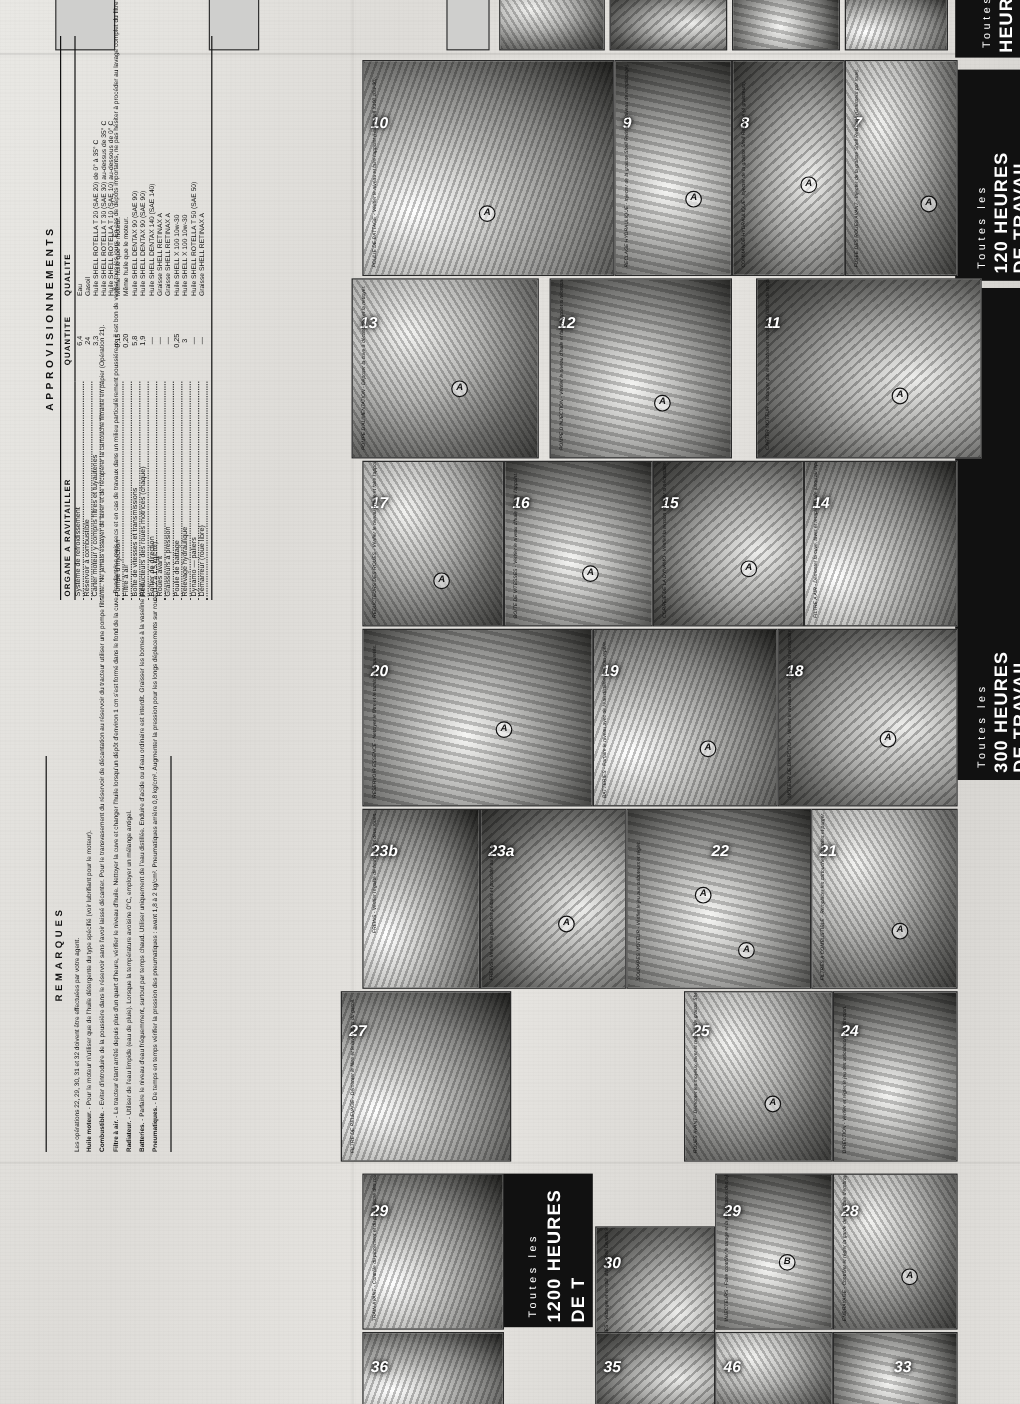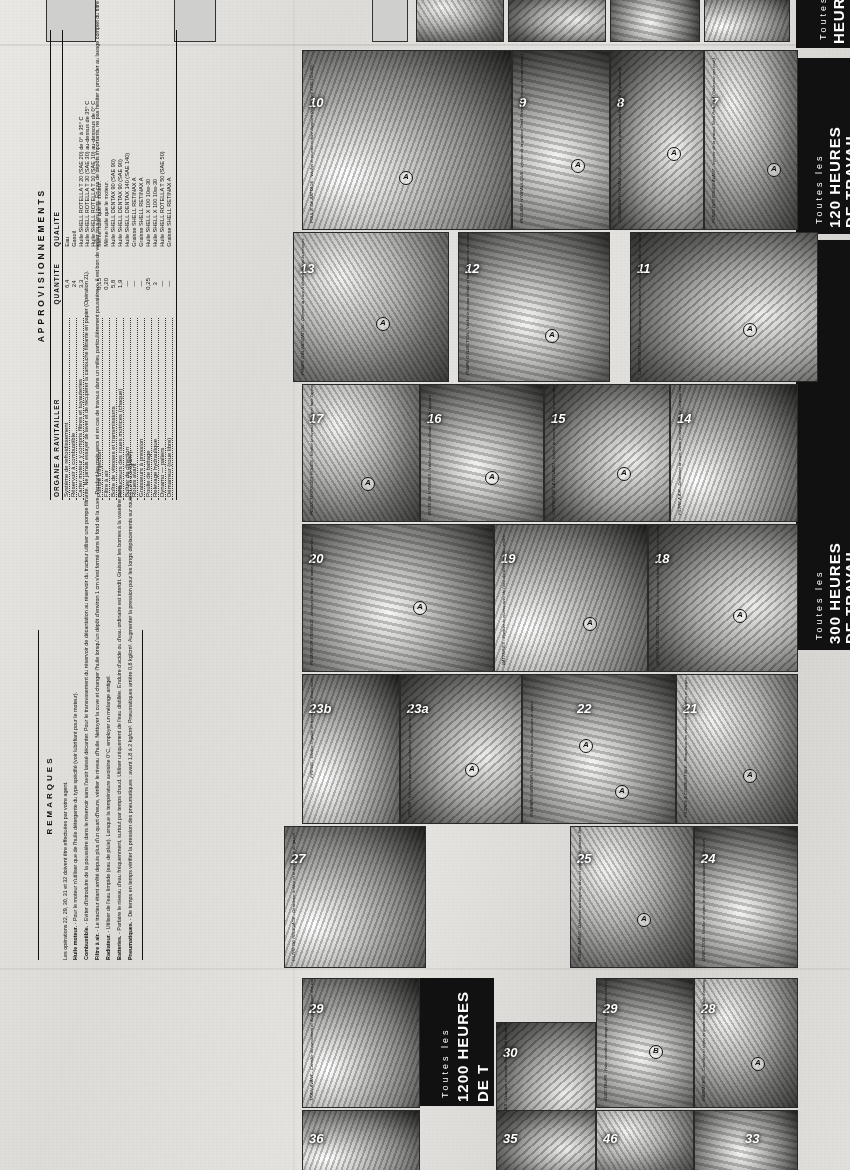--- a/index.html
+++ b/index.html
@@ -267,21 +267,21 @@
     <div class="ph"></div>
     <div class="num" style="left:6px;top:26px;">21</div>
     <div class="arrowA" style="left:66px;top:94px;">A</div>
     <div class="capwrap rot" style="left:6px;top:142px;width:140px;">
       <div class="cap">FILTRES A COMBUSTIBLE - Remplacer les cartouches filtrantes et purger.</div>
     </div>
   </div>
 
   <div class="cell" style="left:522px;top:674px;width:152px;height:148px;">
     <div class="ph v3"></div>
-    <div class="num" style="left:6px;top:26px;padding-left:48px;">22</div>
+    <div class="num" style="left:22px;top:26px;padding-left:48px;">22</div>
     <div class="arrowA" style="left:56px;top:64px;">A</div>
     <div class="arrowA" style="left:92px;top:110px;">A</div>
     <div class="capwrap rot" style="left:6px;top:142px;width:140px;">
       <div class="cap">SOUPAPES MOTEUR - Vérifier le jeu aux culbuteurs et régler.</div>
     </div>
   </div>
 
   <div class="cell" style="left:400px;top:674px;width:120px;height:148px;">
     <div class="ph v2"></div>
     <div class="num" style="left:6px;top:26px;">23a</div>

